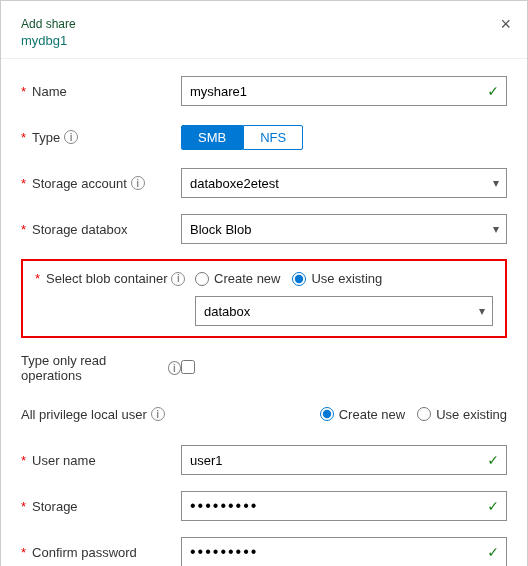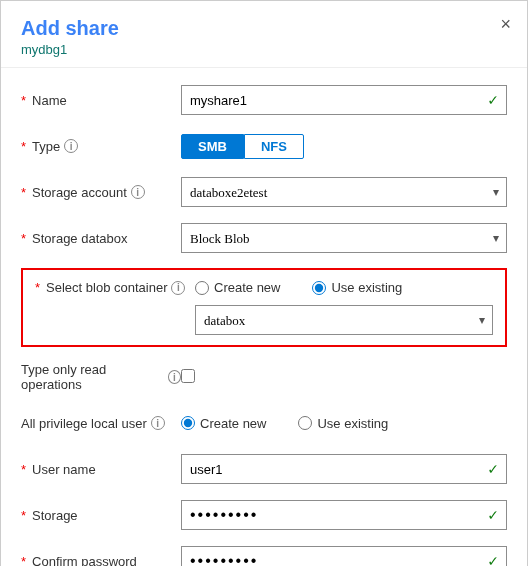--- a/index.html
+++ b/index.html
@@ -21,23 +21,23 @@
       box-shadow: 0 4px 20px rgba(0,0,0,0.2);
       display: flex;
       flex-direction: column;
     }
     .dialog-header {
       padding: 16px 20px 10px 20px;
       border-bottom: 1px solid #eee;
       position: relative;
     }
     .dialog-title {
-      font-size: 20px;
-      font-weight: 700;
-      color: #3b82f6;
+      font-size: 12px;
+      font-weight: 400;
+      color: #14532d;
     }
     .dialog-subtitle {
       font-size: 13px;
       color: #0f766e;
       margin-top: 2px;
     }
     .close-btn {
       position: absolute;
       top: 14px;
       right: 16px;
@@ -112,21 +112,20 @@
       display: flex;
       gap: 0;
     }
     .type-btn {
       padding: 4px 16px;
       border: 1px solid #0078d4;
       background: #fff;
       font-size: 13px;
       cursor: pointer;
       color: #0078d4;
-      font-weight: bold;
     }
     .type-btn.active {
       background: #0078d4;
       color: #fff;
     }
     .type-btn:first-child {
       border-radius: 2px 0 0 2px;
     }
     .type-btn:last-child {
       border-radius: 0 2px 2px 0;
@@ -138,21 +137,20 @@
     .select-input {
       width: 100%;
       height: 30px;
       border: 1px solid #8c8c8c;
       padding: 4px 28px 4px 8px;
       font-size: 13px;
       appearance: none;
       background: #fff;
       cursor: pointer;
       outline: none;
-      font-family: Liberation Serif, serif;
     }
     .select-arrow {
       position: absolute;
       right: 8px;
       top: 50%;
       transform: translateY(-50%);
       pointer-events: none;
       color: #555;
       font-size: 12px;
     }
@@ -170,22 +168,23 @@
       width: 160px;
       flex-shrink: 0;
       font-size: 13px;
       color: #333;
       display: flex;
       align-items: center;
       gap: 4px;
     }
     .radio-group {
       display: flex;
-      gap: 32px;
-      align-items: center;
+      gap: 12px;
+      align-items: center;
+      justify-content: flex-end;
     }
     .radio-label {
       display: flex;
       align-items: center;
       gap: 5px;
       font-size: 13px;
       cursor: pointer;
     }
     .radio-input {
       accent-color: #0078d4;

